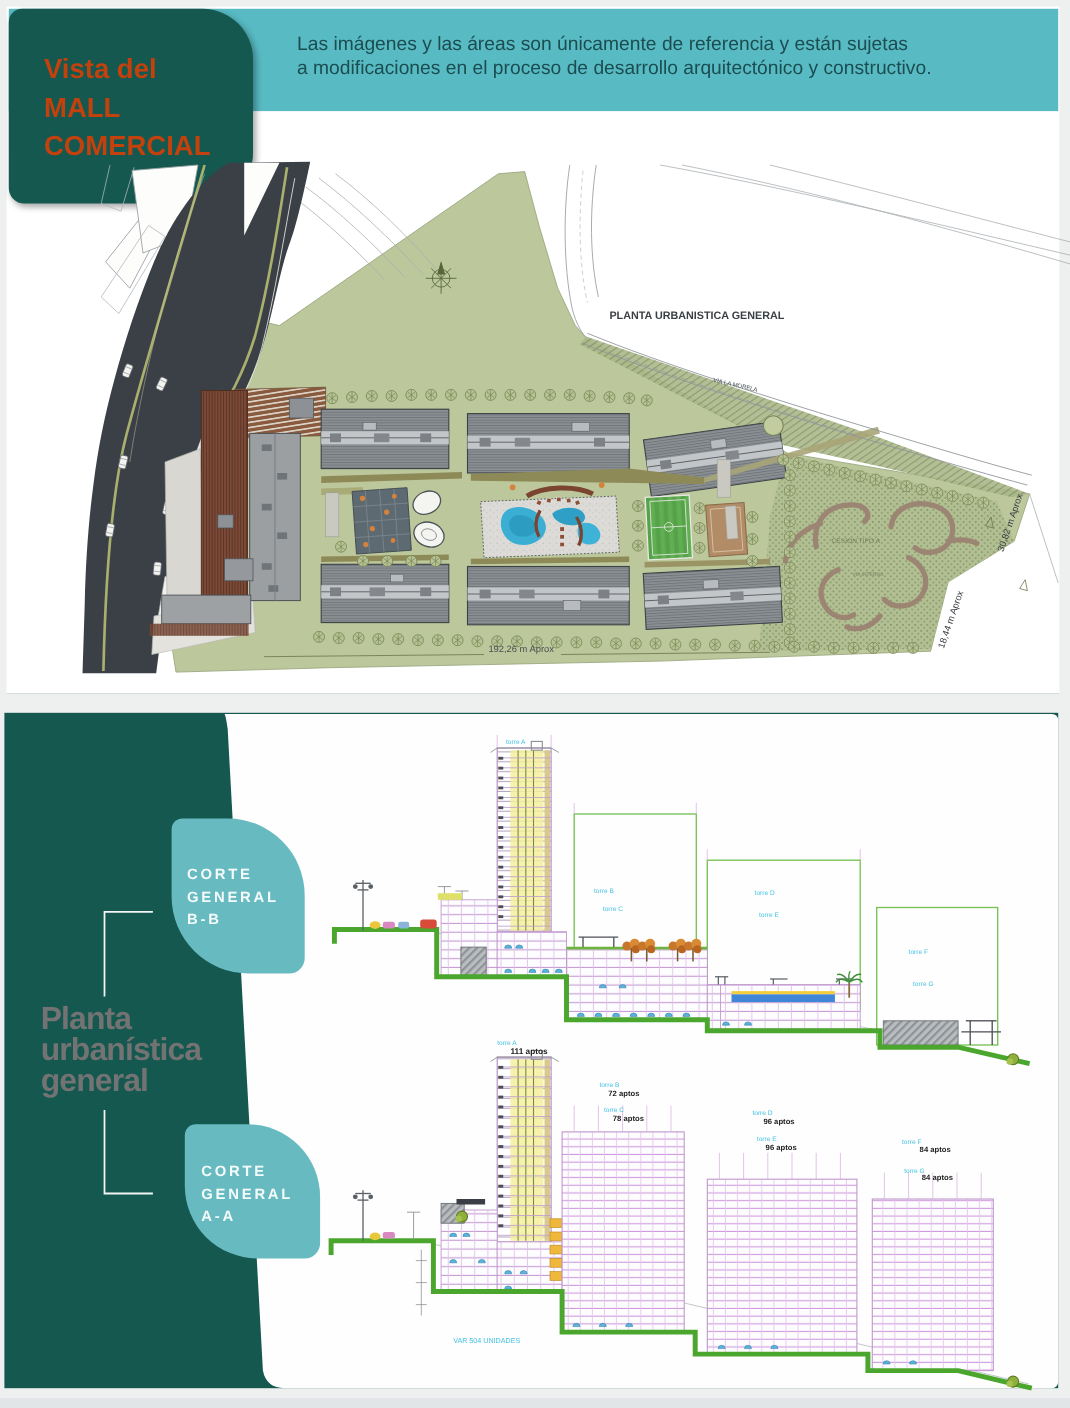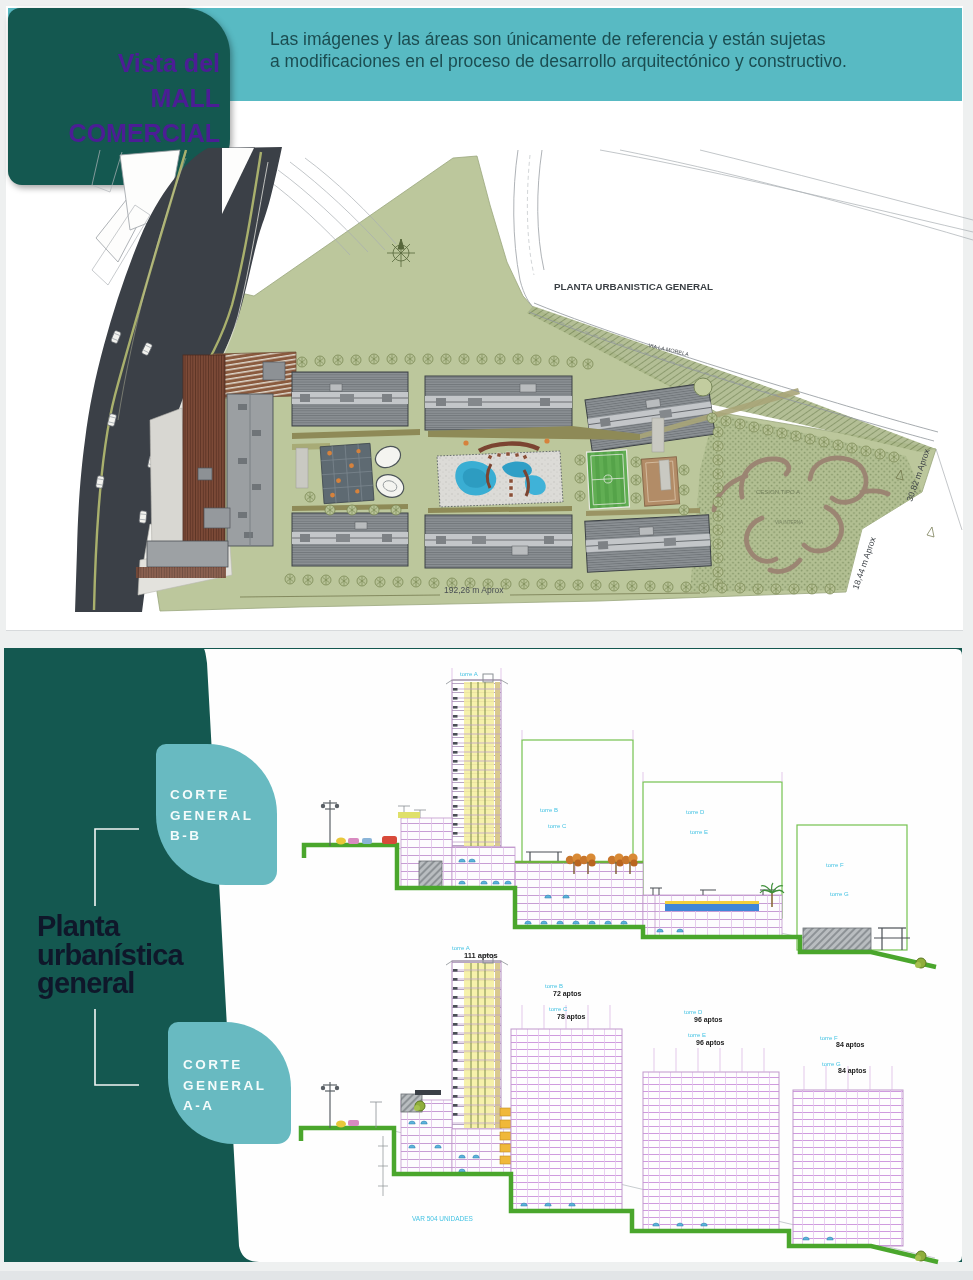--- a/index.html
+++ b/index.html
@@ -10,21 +10,21 @@
 <body>
 
 <div class="abs" style="left:6px;top:6px;width:957px;height:625px;background:#ffffff;"></div>
 
 <div class="abs" style="left:8px;top:8px;width:954px;height:93px;background:#58bac3;"></div>
 
 <div class="abs" style="left:270px;top:28px;width:680px;color:#1b4d51;font-size:17.5px;line-height:22px;">Las imágenes y las áreas son únicamente de referencia y están sujetas<br>a modificaciones en el proceso de desarrollo arquitectónico y constructivo.</div>
 
 <div class="abs" style="left:8px;top:8px;width:222px;height:177px;background:#145850;border-radius:12px 46px 46px 14px;box-shadow:2px 3px 6px rgba(0,0,0,0.35);"></div>
 
-<div class="abs" style="left:40px;top:46px;width:180px;color:#4c1d95;font-size:25px;font-weight:bold;line-height:35px;text-align:right;">Vista del<br>MALL<br>COMERCIAL</div>
+<div class="abs" style="left:40px;top:46px;width:180px;color:#c2410c;font-size:25px;font-weight:bold;line-height:35px;">Vista del<br>MALL<br>COMERCIAL</div>
 
 <svg class="abs" style="left:0;top:0;" width="973" height="631" viewBox="0 0 973 631">
 <defs>
   <pattern id="bh" width="4" height="2.4" patternUnits="userSpaceOnUse">
     <rect width="4" height="2.4" fill="#8b9094"></rect>
         <rect width="4" height="0.9" fill="#71767a"></rect>
   </pattern>
   <pattern id="bv" width="2.6" height="4" patternUnits="userSpaceOnUse">
     <rect width="2.6" height="4" fill="#7c4a37"></rect>
         <rect width="0.9" height="4" fill="#5c3425"></rect>
@@ -743,21 +743,21 @@
 </svg>
 
 <div class="abs" style="left:156px;top:744px;width:121px;height:141px;background:#68bac1;border-radius:10px 70px 14px 70px;"></div>
 
 <div class="abs" style="left:170px;top:785px;color:#f4fbfb;font-size:13.5px;font-weight:bold;letter-spacing:2.5px;line-height:20.5px;">CORTE<br>GENERAL<br>B-B</div>
 
 <div class="abs" style="left:168px;top:1022px;width:123px;height:122px;background:#68bac1;border-radius:10px 66px 14px 66px;"></div>
 
 <div class="abs" style="left:183px;top:1055px;color:#f4fbfb;font-size:13.5px;font-weight:bold;letter-spacing:2.5px;line-height:20.5px;">CORTE<br>GENERAL<br>A-A</div>
 
-<div class="abs" style="left:37px;top:912px;color:#0f172a;font-size:29px;font-weight:bold;line-height:28.5px;letter-spacing:-0.8px;">Planta<br>urbanística<br>general</div>
+<div class="abs" style="left:37px;top:912px;color:#737373;font-size:29px;font-weight:bold;line-height:28.5px;letter-spacing:-0.8px;">Planta<br>urbanística<br>general</div>
 
 <svg class="abs" style="left:0;top:631px;" width="973" height="649" viewBox="0 631 973 649">
 
   <path d="M139,829 L95,829 L95,906" fill="none" stroke="#f2f5f4" stroke-width="1.6"></path>
 
   <path d="M95,1009 L95,1085 L139,1085" fill="none" stroke="#f2f5f4" stroke-width="1.6"></path>
 </svg>
 
 <div class="abs" style="left:0;top:1271px;width:973px;height:9px;background:#e2e5e7;"></div>
 

